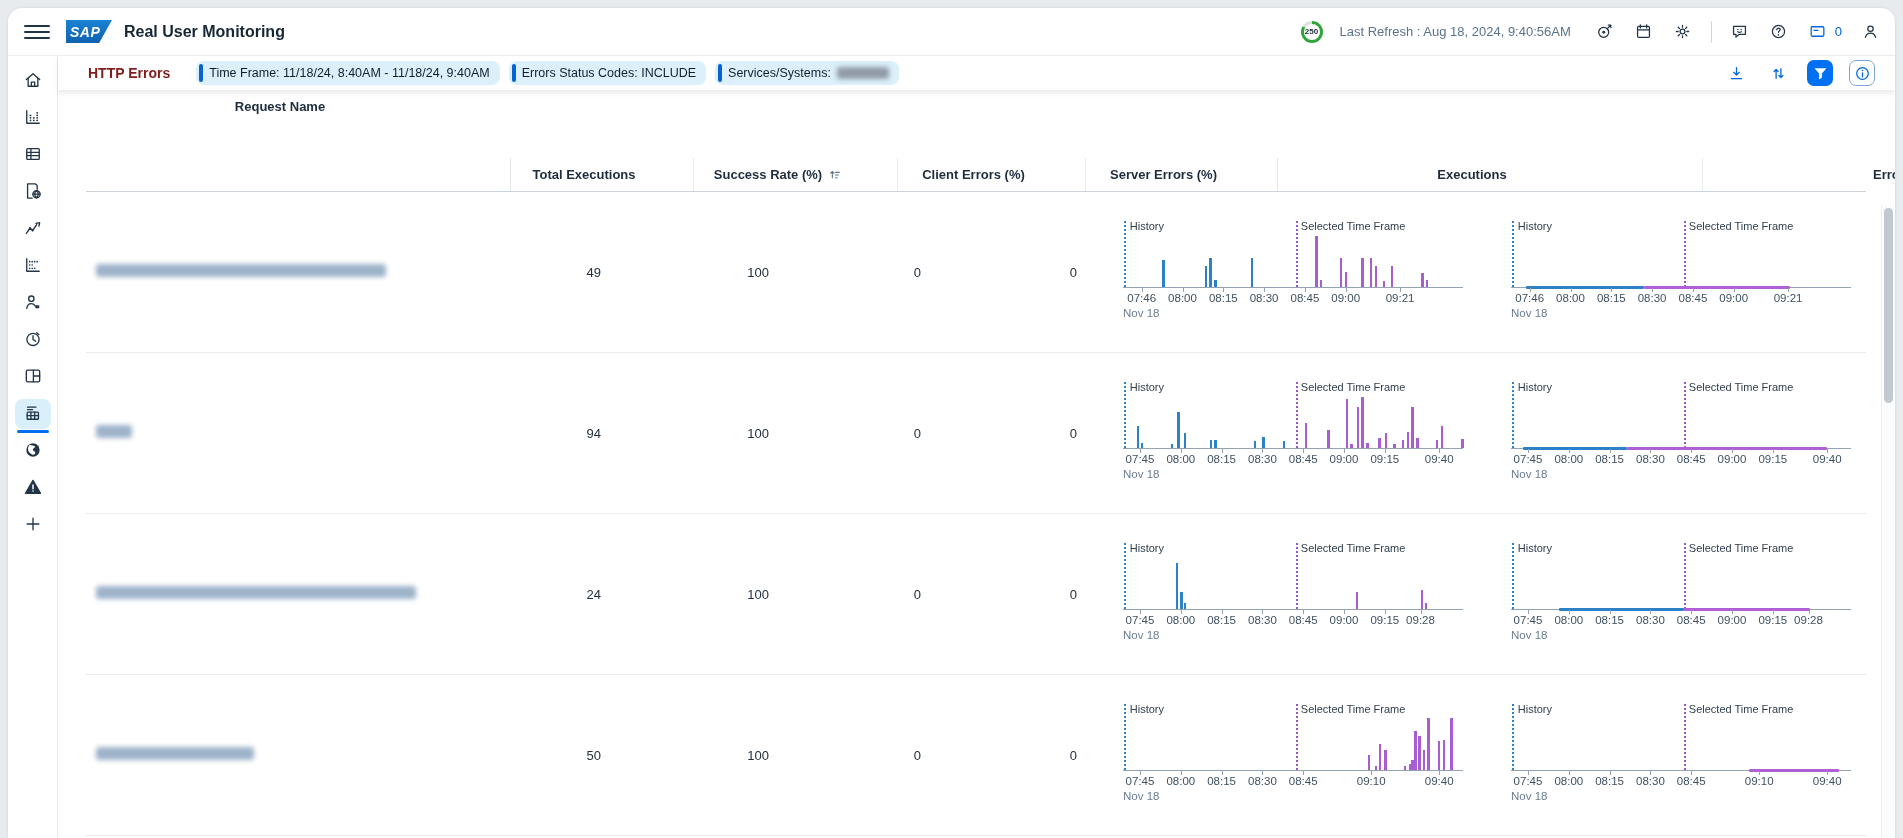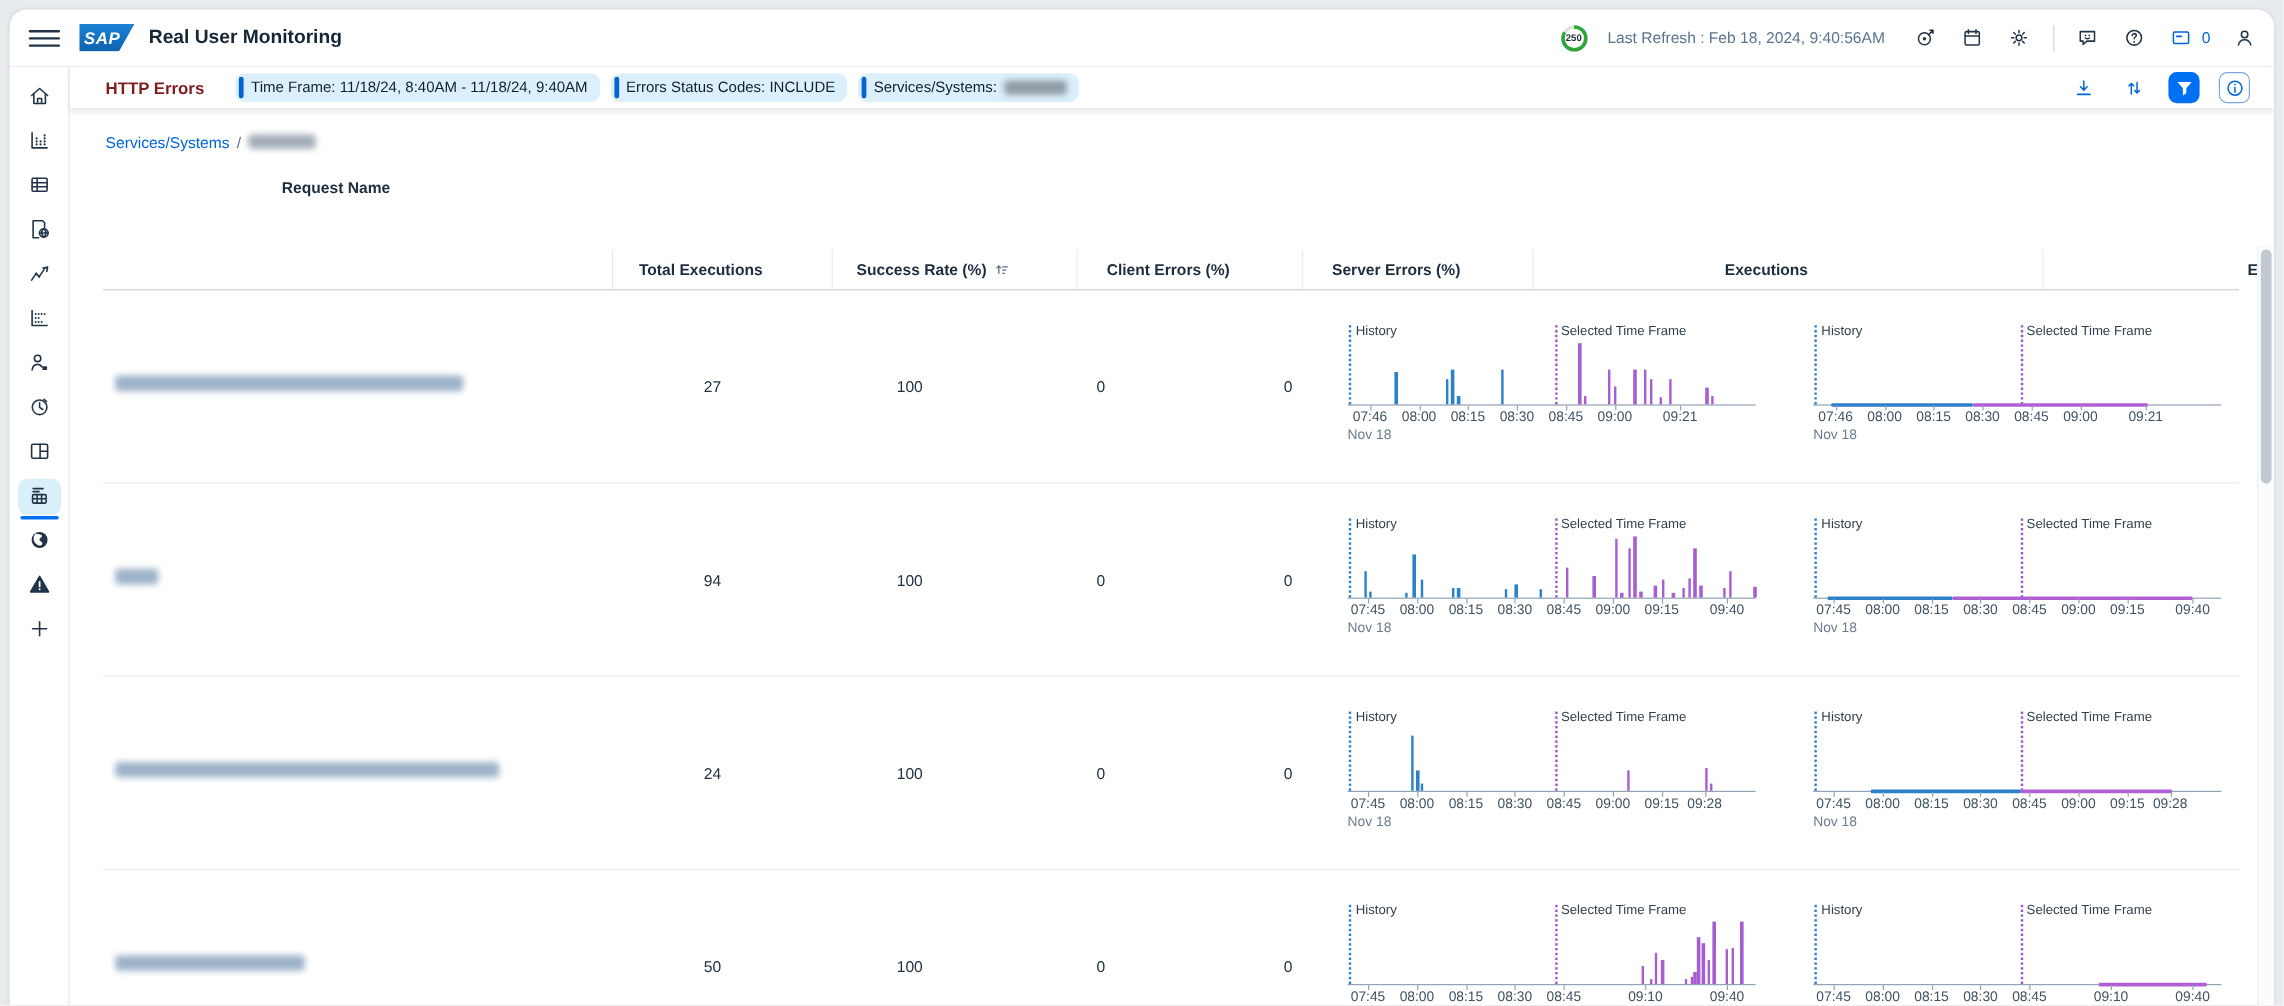--- a/index.html
+++ b/index.html
@@ -120,21 +120,21 @@
         <i></i>
       </button>
     <div class="sap-logo">
         <b>SAP</b>
       </div>
     <span class="product">Real User Monitoring</span>
     <div class="shell-right">
       <span class="ring">
           <b>250</b>
         </span>
-      <span class="refresh-txt">Last Refresh : Feb 18, 2024, 9:40:56AM</span>
+      <span class="refresh-txt">Last Refresh : Aug 18, 2024, 9:40:56AM</span>
       <span id="shell-icons" style="display:flex;align-items:center;gap:17px;">
           <span class="hicon">
             <svg viewBox="0 0 24 24" fill="none" stroke="currentColor" stroke-width="1.6" stroke-linecap="round" stroke-linejoin="round">
               <circle cx="11" cy="13" r="6.3"></circle>
               <circle cx="11" cy="13" r="1.8" fill="currentColor" stroke="none"></circle>
               <path d="M15.3 8.7 20 4M16.8 4H20v3.2"></path>
             </svg>
           </span>
           <span class="hicon">
             <svg viewBox="0 0 24 24" fill="none" stroke="currentColor" stroke-width="1.6" stroke-linecap="round" stroke-linejoin="round">
@@ -329,25 +329,20 @@
             <button class="act-btn outlined">
               <svg viewBox="0 0 24 24" fill="none" stroke="currentColor" stroke-width="1.6" stroke-linecap="round" stroke-linejoin="round">
                 <circle cx="12" cy="12" r="7.3"></circle>
                 <path d="M12 11.2v5"></path>
                 <circle cx="12" cy="8.2" r="1" fill="currentColor" stroke="none"></circle>
               </svg>
             </button>
           </div>
       </div>
 
-      <div class="breadcrumb">
-        <a class="crumb-link">Services/Systems</a>
-        <span class="crumb-sep">/</span>
-        <i class="redact"></i>
-      </div>
 
       <div class="thead">
         <div class="gh name">Request Name</div>
         <div class="th c1">
             <span>Total Executions</span>
           </div>
         <div class="th c2">
           <span>Success Rate (%)</span>
           <span class="sort-ind">
             <svg viewBox="0 0 24 24" fill="none" stroke="currentColor" stroke-width="2" stroke-linecap="round">
@@ -365,21 +360,21 @@
             <span>Executions</span>
           </div>
         <div class="th c6">
             <span>Errors</span>
           </div>
       </div>
 
       <div class="tbody" id="rows">
           <div class="trow">
             <div class="cell-name"><i class="redact" style="width: 290px;"></i></div>
-            <div class="cell-num">27</div>
+            <div class="cell-num">49</div>
             <div class="cell-num">100</div>
             <div class="cell-num">0</div>
             <div class="cell-num">0</div>
             <div>
               <div class="spark exec">
                 <div class="plot">
                   <i class="vline b" style="left: 0.4%;"></i>
                   <span class="vlabel" style="left: 2%;">History</span>
                   <i class="vline p" style="left: 51%;"></i>
                   <span class="vlabel" style="left: 52.3%;">Selected Time Frame</span>

